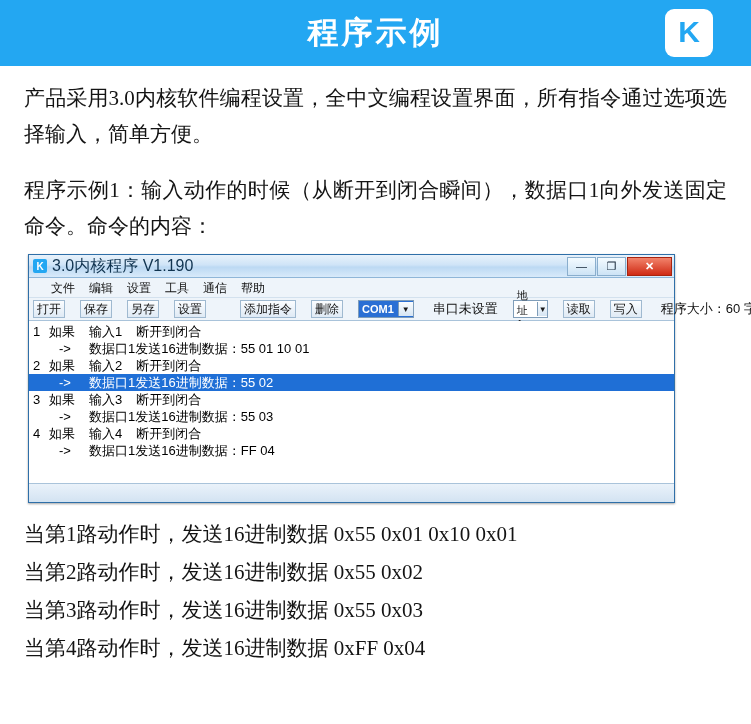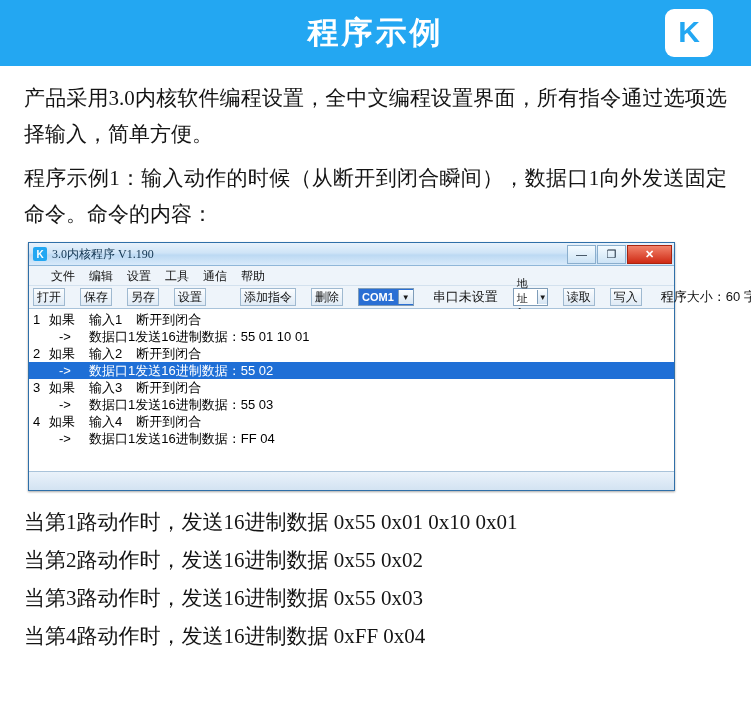--- a/index.html
+++ b/index.html
@@ -58,21 +58,21 @@
   }
   .para {
     font-size: 21px;
     line-height: 36px;
     color: #141414;
     font-family: "Liberation Serif", serif;
     margin: 0 0 2px 0;
     text-align: justify;
   }
   .para-gap {
-    margin-bottom: 8px;
+    margin-bottom: 20px;
   }
 
   
   .app-window {
     width: 645px;
     margin: 10px 0 0 4px;
     border: 1px solid #2f6fa8;
     box-shadow: 0 1px 2px rgba(0,0,0,0.35);
     background: #eef3f8;
     font-family: "Liberation Sans", sans-serif;
@@ -93,26 +93,25 @@
     color: #fff;
     font-size: 10px;
     font-weight: bold;
     display: flex;
     align-items: center;
     justify-content: center;
     margin-right: 5px;
     font-family: "Liberation Sans", sans-serif;
   }
   .titlebar-text {
-    font-size: 12px;
+    font-size: 16px;
     color: #10334f;
     flex: 1;
     white-space: nowrap;
     overflow: hidden;
-    font-family: Liberation Serif, serif;
   }
   .win-btns {
     display: flex;
     align-items: center;
     gap: 1px;
   }
   .win-btn {
     width: 27px;
     height: 17px;
     border: 1px solid #8aaecd;

